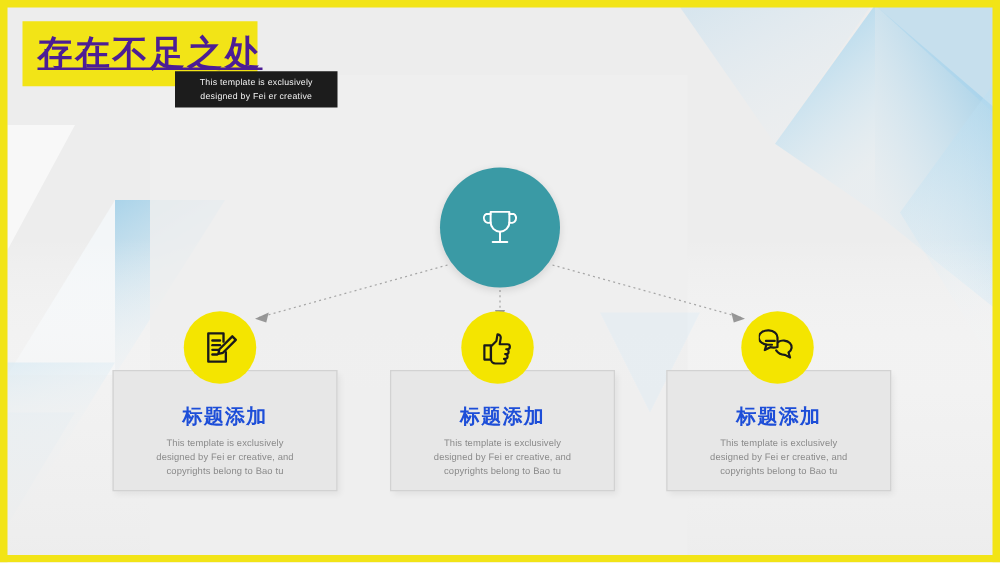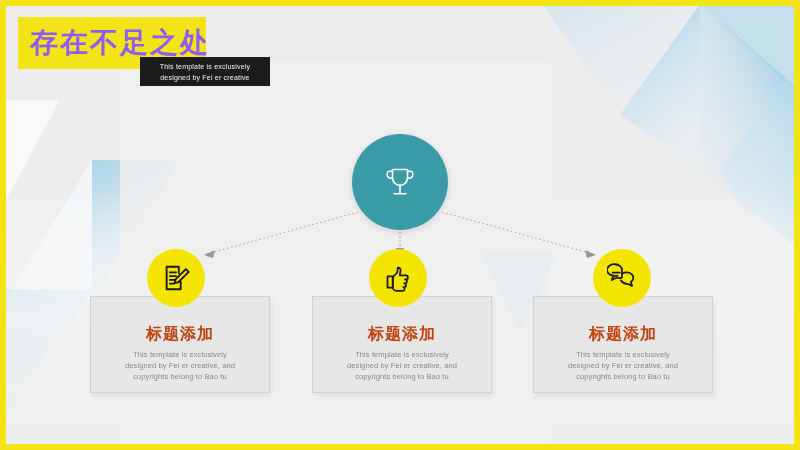--- a/index.html
+++ b/index.html
@@ -49,25 +49,26 @@
     height: 52px;
     background: #f2e417;
     z-index: 20;
   }
   .title-text {
     position: absolute;
     left: 30px;
     top: 24px;
     font-size: 28px;
     font-weight: bold;
-    color: #8b5cf6;
+    color: #4c1d95;
     letter-spacing: 2px;
     line-height: 38px;
     z-index: 21;
     white-space: nowrap;
+    text-decoration: underline;
   }
   .badge-block {
     position: absolute;
     left: 140px;
     top: 57px;
     width: 130px;
     height: 29px;
     background: #1c1c1c;
     z-index: 22;
     display: flex;
@@ -149,21 +150,21 @@
     left: 0;
     right: 0;
     top: 27px;
     text-align: center;
     padding: 0 10px;
     box-sizing: border-box;
   }
   .card-title {
     font-size: 16px;
     font-weight: bold;
-    color: #c2410c;
+    color: #1d4ed8;
     letter-spacing: 1px;
     line-height: 20px;
   }
   .card-body {
     margin-top: 5px;
     font-size: 7.5px;
     line-height: 11px;
     color: #8a8a8a;
     letter-spacing: 0.1px;
   }

